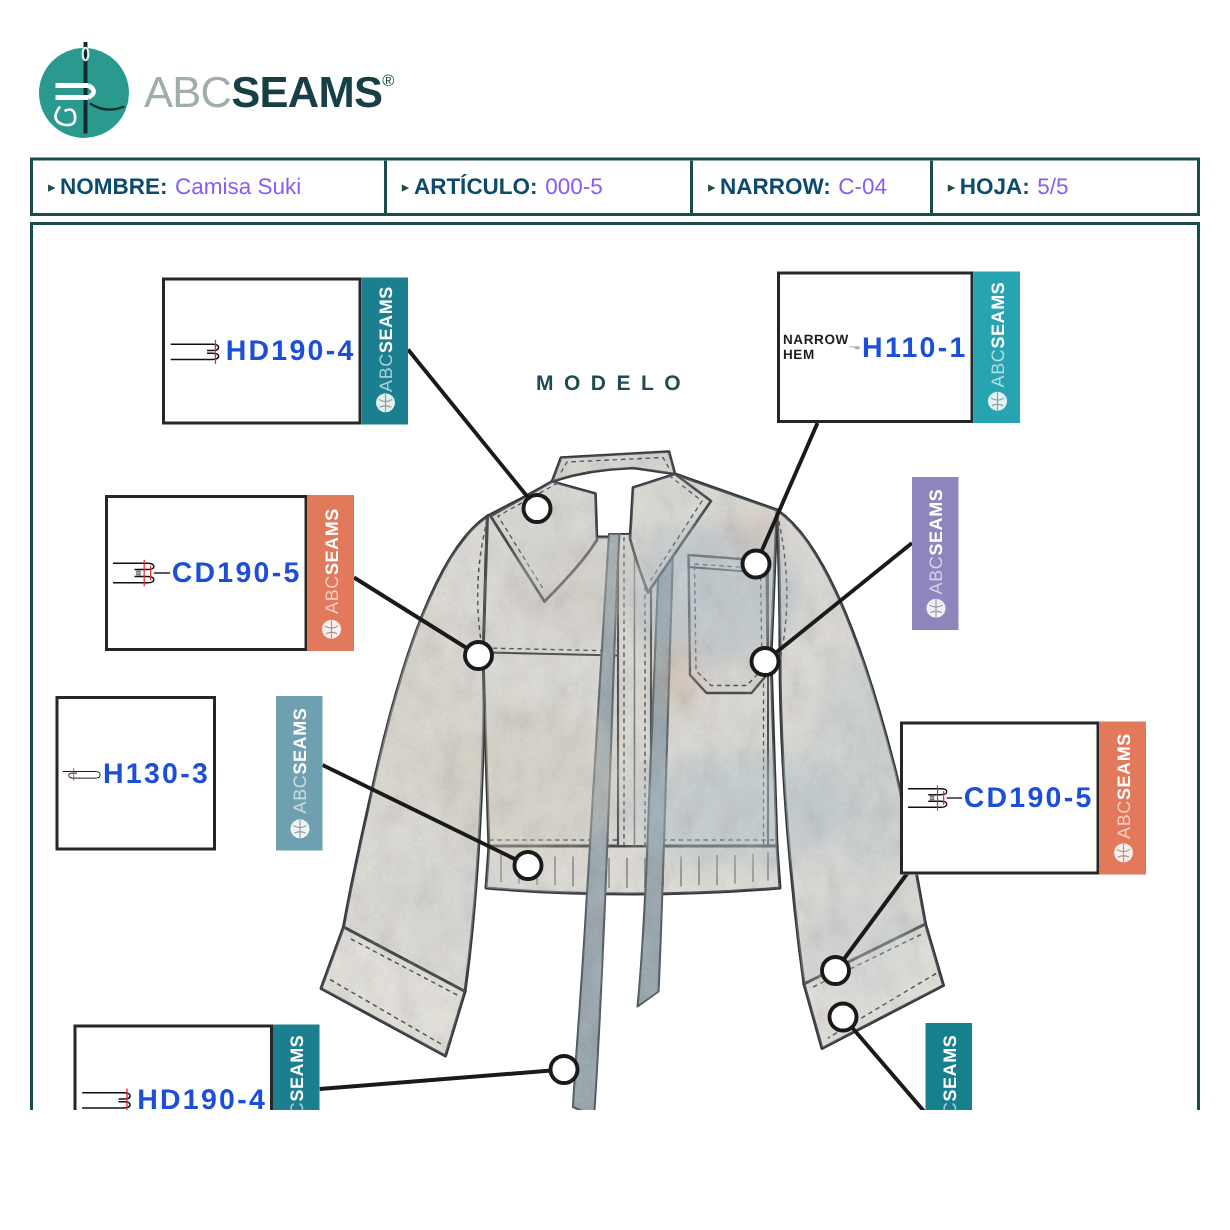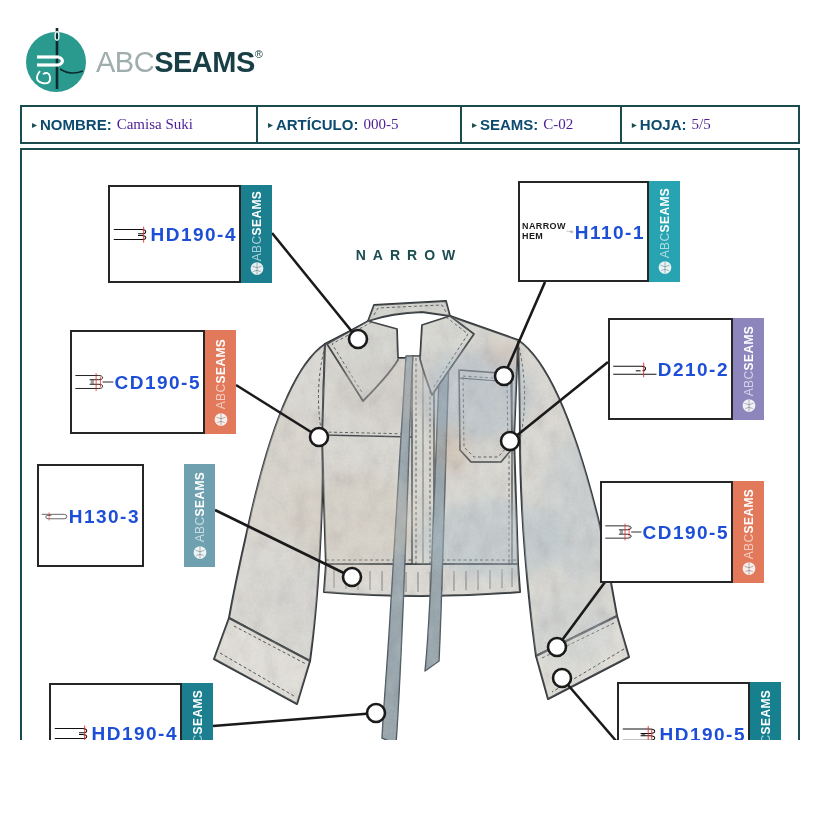--- a/index.html
+++ b/index.html
@@ -14,21 +14,21 @@
   .brand .seams { color:#173f45; font-weight:700; }
   .brand .reg { font-size:11px; color:#173f45; vertical-align:14px; font-weight:400; }
 
   
   .info-bar { position:absolute; left:20px; top:105px; width:780px; height:39px;
               display:flex; border:2px solid #1a4c4e; background:#fff; }
   .info-cell { display:flex; align-items:center; padding-left:10px; border-right:2px solid #1a4c4e; overflow:hidden; white-space:nowrap; }
   .info-cell:last-child { border-right:none; }
   .info-cell .arrow { color:#1a4c4e; font-size:10px; margin-right:3px; }
   .info-cell .lbl { color:#0c4a6e; font-weight:700; font-size:15px; margin-right:5px; }
-  .info-cell .val { color:#4c1d95; font-size:15px;font-family:Liberation Serif, serif; }
+  .info-cell .val { color:#8b5cf6; font-size:15px; }
   .c1{width:30.4%;} .c2{width:26.3%;} .c3{width:20.6%;} .c4{width:22.7%;}
 
   
   .panel { position:absolute; left:20px; top:148px; width:780px; height:655px;
            border:solid #1a4c4e; border-width:2.5px 2.5px 5px 2.5px; background:#fff; }
   .overlay { position:absolute; left:0; top:0; width:775px; height:648px; }
 
   .view-label { position:absolute; left:307px; top:97px; width:160px; text-align:center;
                 color:#1d4d50; font-weight:700; font-size:14px; letter-spacing:7px; }
 
@@ -73,22 +73,22 @@
       <span class="lbl">NOMBRE:</span>
       <span class="val">Camisa Suki</span>
     </div>
     <div class="info-cell c2">
       <span class="arrow">▸</span>
       <span class="lbl">ARTÍCULO:</span>
       <span class="val">000-5</span>
     </div>
     <div class="info-cell c3">
       <span class="arrow">▸</span>
-      <span class="lbl">SEAMS:</span>
-      <span class="val">C-02</span>
+      <span class="lbl">NARROW:</span>
+      <span class="val">C-04</span>
     </div>
     <div class="info-cell c4">
       <span class="arrow">▸</span>
       <span class="lbl">HOJA:</span>
       <span class="val">5/5</span>
     </div>
   </div>
 
   <div class="panel">
 
@@ -206,21 +206,21 @@
         <circle cx="297" cy="287" r="9"></circle>
         <circle cx="482" cy="226" r="9"></circle>
         <circle cx="488" cy="291" r="9"></circle>
         <circle cx="330" cy="427" r="9"></circle>
         <circle cx="535" cy="497" r="9"></circle>
         <circle cx="540" cy="528" r="9"></circle>
         <circle cx="354" cy="563" r="9"></circle>
       </g>
     </svg>
 
-    <div class="view-label">NARROW</div>
+    <div class="view-label">MODELO</div>
 
     <div class="callout" style="left:86px; top:35px; width:164px; height:98px;">
       <div class="callout-body">
         <svg class="seam-svg" viewBox="0 0 130 70" preserveAspectRatio="xMidYMid meet">
           <g fill="none" stroke="#101010" stroke-width="3.4">
             <path d="M6 20 H100 Q114 20 114 27 Q114 34 100 34 H88"></path>
             <path d="M6 54 H100 Q114 54 114 47 Q114 40 100 40 H88"></path>
           </g>
           <path d="M107 10 V64" stroke="#e8262a" stroke-width="3" fill="none"></path>
         </svg>
@@ -307,31 +307,20 @@
       <div class="callout-tab" style="background-color: rgb(40, 163, 177);">
         <div class="tab-text"><span class="t-abc">ABC</span><span class="t-seams">SEAMS</span></div>
         <svg class="tab-globe" width="15" height="15" viewBox="0 0 20 20">
           <circle cx="10" cy="10" r="8.5" fill="rgba(255,255,255,0.88)"></circle>
           <path d="M10 2 V18 M4 7 Q10 11 16 7 M5 14 Q10 11 15 14" stroke="rgba(60,70,70,0.5)" stroke-width="1" fill="none"></path>
         </svg>
       </div>
     </div>
 
     <div class="callout" style="left:586px; top:168px; width:156px; height:102px;">
-      <div class="callout-body">
-        <svg class="seam-svg" viewBox="0 0 150 70" preserveAspectRatio="xMidYMid meet">
-          <g fill="none" stroke="#101010" stroke-width="3.4">
-            <path d="M4 26 H98 Q110 26 110 33.5 Q110 41 100 41"></path>
-            <path d="M78 41 H94"></path>
-            <path d="M4 52 H146"></path>
-          </g>
-          <path d="M104 14 V62" stroke="#e8262a" stroke-width="3" fill="none"></path>
-        </svg>
-        <div class="callout-code">D210-2</div>
-      </div>
       <div class="callout-tab" style="background-color: rgb(141, 134, 189);">
         <div class="tab-text"><span class="t-abc">ABC</span><span class="t-seams">SEAMS</span></div>
         <svg class="tab-globe" width="15" height="15" viewBox="0 0 20 20">
           <circle cx="10" cy="10" r="8.5" fill="rgba(255,255,255,0.88)"></circle>
           <path d="M10 2 V18 M4 7 Q10 11 16 7 M5 14 Q10 11 15 14" stroke="rgba(60,70,70,0.5)" stroke-width="1" fill="none"></path>
         </svg>
       </div>
     </div>
 
     <div class="callout" style="left:578px; top:331px; width:164px; height:102px;">
@@ -351,32 +340,20 @@
       <div class="callout-tab" style="background-color: rgb(226, 121, 91);">
         <div class="tab-text"><span class="t-abc">ABC</span><span class="t-seams">SEAMS</span></div>
         <svg class="tab-globe" width="15" height="15" viewBox="0 0 20 20">
           <circle cx="10" cy="10" r="8.5" fill="rgba(255,255,255,0.88)"></circle>
           <path d="M10 2 V18 M4 7 Q10 11 16 7 M5 14 Q10 11 15 14" stroke="rgba(60,70,70,0.5)" stroke-width="1" fill="none"></path>
         </svg>
       </div>
     </div>
 
     <div class="callout" style="left:595px; top:532px; width:164px; height:103px;">
-      <div class="callout-body">
-        <svg class="seam-svg" viewBox="0 0 130 70" preserveAspectRatio="xMidYMid meet">
-          <g fill="none" stroke="#101010" stroke-width="3.4">
-            <path d="M6 18 H98 Q114 18 114 25.5 Q114 33 98 33 H66"></path>
-            <path d="M6 56 H98 Q114 56 114 48.5 Q114 41 98 41 H66"></path>
-          </g>
-          <path d="M70 35.5 H82 M70 38.5 H82" stroke="#101010" stroke-width="2" fill="none"></path>
-          <path d="M92 8 V66" stroke="#e8262a" stroke-width="3" fill="none"></path>
-          <path d="M104 22 V52" stroke="#e8262a" stroke-width="3" fill="none"></path>
-        </svg>
-        <div class="callout-code">HD190-5</div>
-      </div>
       <div class="callout-tab" style="background-color: rgb(23, 128, 143);">
         <div class="tab-text"><span class="t-abc">ABC</span><span class="t-seams">SEAMS</span></div>
         <svg class="tab-globe" width="15" height="15" viewBox="0 0 20 20">
           <circle cx="10" cy="10" r="8.5" fill="rgba(255,255,255,0.88)"></circle>
           <path d="M10 2 V18 M4 7 Q10 11 16 7 M5 14 Q10 11 15 14" stroke="rgba(60,70,70,0.5)" stroke-width="1" fill="none"></path>
         </svg>
       </div>
     </div>
 
   </div>

